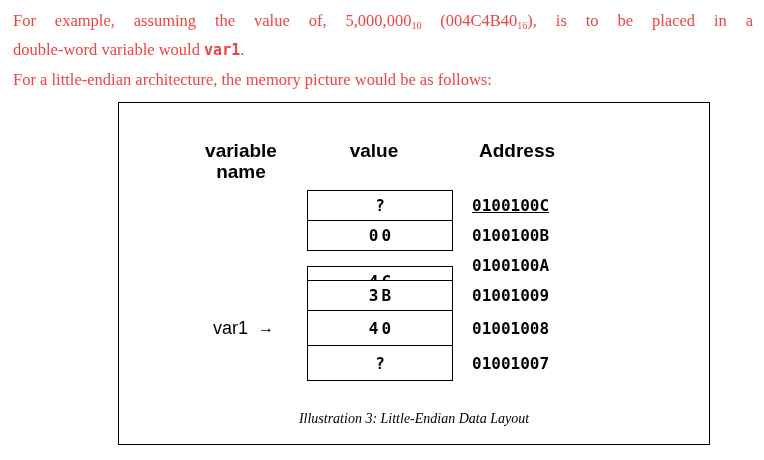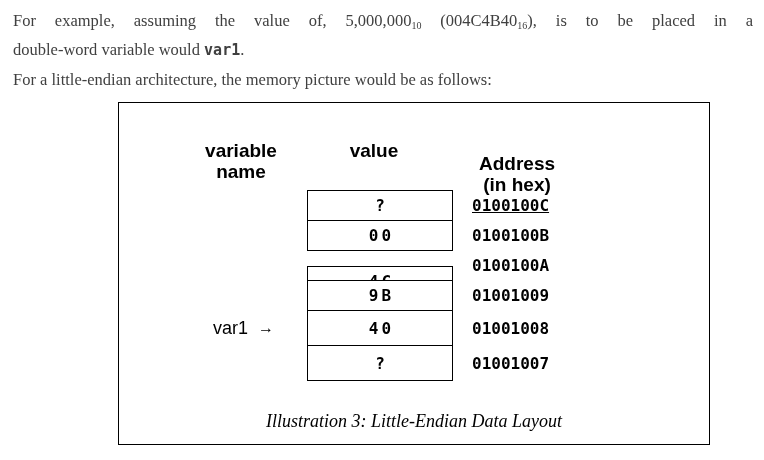--- a/index.html
+++ b/index.html
@@ -11,21 +11,21 @@
     color: #000000;
     font-family: "Liberation Serif", serif;
     overflow: hidden;
   }
   .para {
     position: absolute;
     left: 13px;
     width: 740px;
     font-size: 16.5px;
     line-height: 24px;
-    color: #404040;
+    color: #ef4444;
   }
   #p1 { top: 9px; }
   #p2 { top: 68px; }
   .line-just {
     text-align: justify;
     text-align-last: justify;
   }
   .subscript {
     font-size: 10px;
     vertical-align: -3px;
@@ -48,21 +48,21 @@
   .fig-abs { position: absolute; }
   .hdr {
     font-family: "Liberation Sans", sans-serif;
     font-weight: bold;
     font-size: 19px;
     line-height: 21px;
     white-space: nowrap;
   }
   #hdr-varname { left: 62px; top: 37px; width: 120px; text-align: center; }
   #hdr-value   { left: 195px; top: 37px; width: 120px; text-align: center; }
-  #hdr-address { left: 360px; top: 37px; text-align: center; margin-top: 13px; }
+  #hdr-address { left: 360px; top: 37px; text-align: right; }
   .mem-cell {
     position: absolute;
     left: 188px;
     width: 146px;
     border: 1px solid #000000;
     box-sizing: border-box;
     display: flex;
     align-items: center;
     justify-content: center;
     font-family: "DejaVu Sans Mono", monospace;
@@ -95,21 +95,21 @@
     margin-left: 10px;
     font-size: 16px;
   }
   .caption {
     position: absolute;
     left: 0;
     top: 308px;
     width: 100%;
     text-align: center;
     font-style: italic;
-    font-size: 18px;
+    font-size: 14px;
     font-family: "Liberation Serif", serif;
   }
 </style>
 </head>
 <body>
 
 <div class="page">
 
   <div class="para" id="p1">
     <div class="line-just"><span>For example, assuming the value of, 5,000,000</span><span class="subscript">10</span><span> (004C4B40</span><span class="subscript">16</span><span>), is to be placed in a</span></div>
@@ -120,27 +120,26 @@
 
   <div class="figure">
 
     <div class="fig-abs hdr" id="hdr-varname">
       <div>variable</div>
       <div>name</div>
     </div>
     <div class="fig-abs hdr" id="hdr-value">value</div>
     <div class="fig-abs hdr" id="hdr-address">
       <div>Address</div>
-      <div>(in hex)</div>
     </div>
 
     <div class="mem-cell" style="top:87px;  height:31px;">?</div>
     <div class="mem-cell" style="top:117px; height:31px;">00</div>
     <div class="mem-cell" style="top:163px; height:31px;">4C</div>
-    <div class="mem-cell" style="top:177px; height:31px;">9B</div>
+    <div class="mem-cell" style="top:177px; height:31px;">3B</div>
     <div class="mem-cell" style="top:207px; height:36px;">40</div>
     <div class="mem-cell" style="top:242px; height:36px;">?</div>
 
     <div class="mem-addr" style="top:87px;  height:31px;text-decoration:underline;">0100100C</div>
     <div class="mem-addr" style="top:117px; height:31px;">0100100B</div>
     <div class="mem-addr" style="top:147px; height:31px;">0100100A</div>
     <div class="mem-addr" style="top:177px; height:31px;">01001009</div>
     <div class="mem-addr" style="top:207px; height:36px;">01001008</div>
     <div class="mem-addr" style="top:242px; height:36px;">01001007</div>
 

